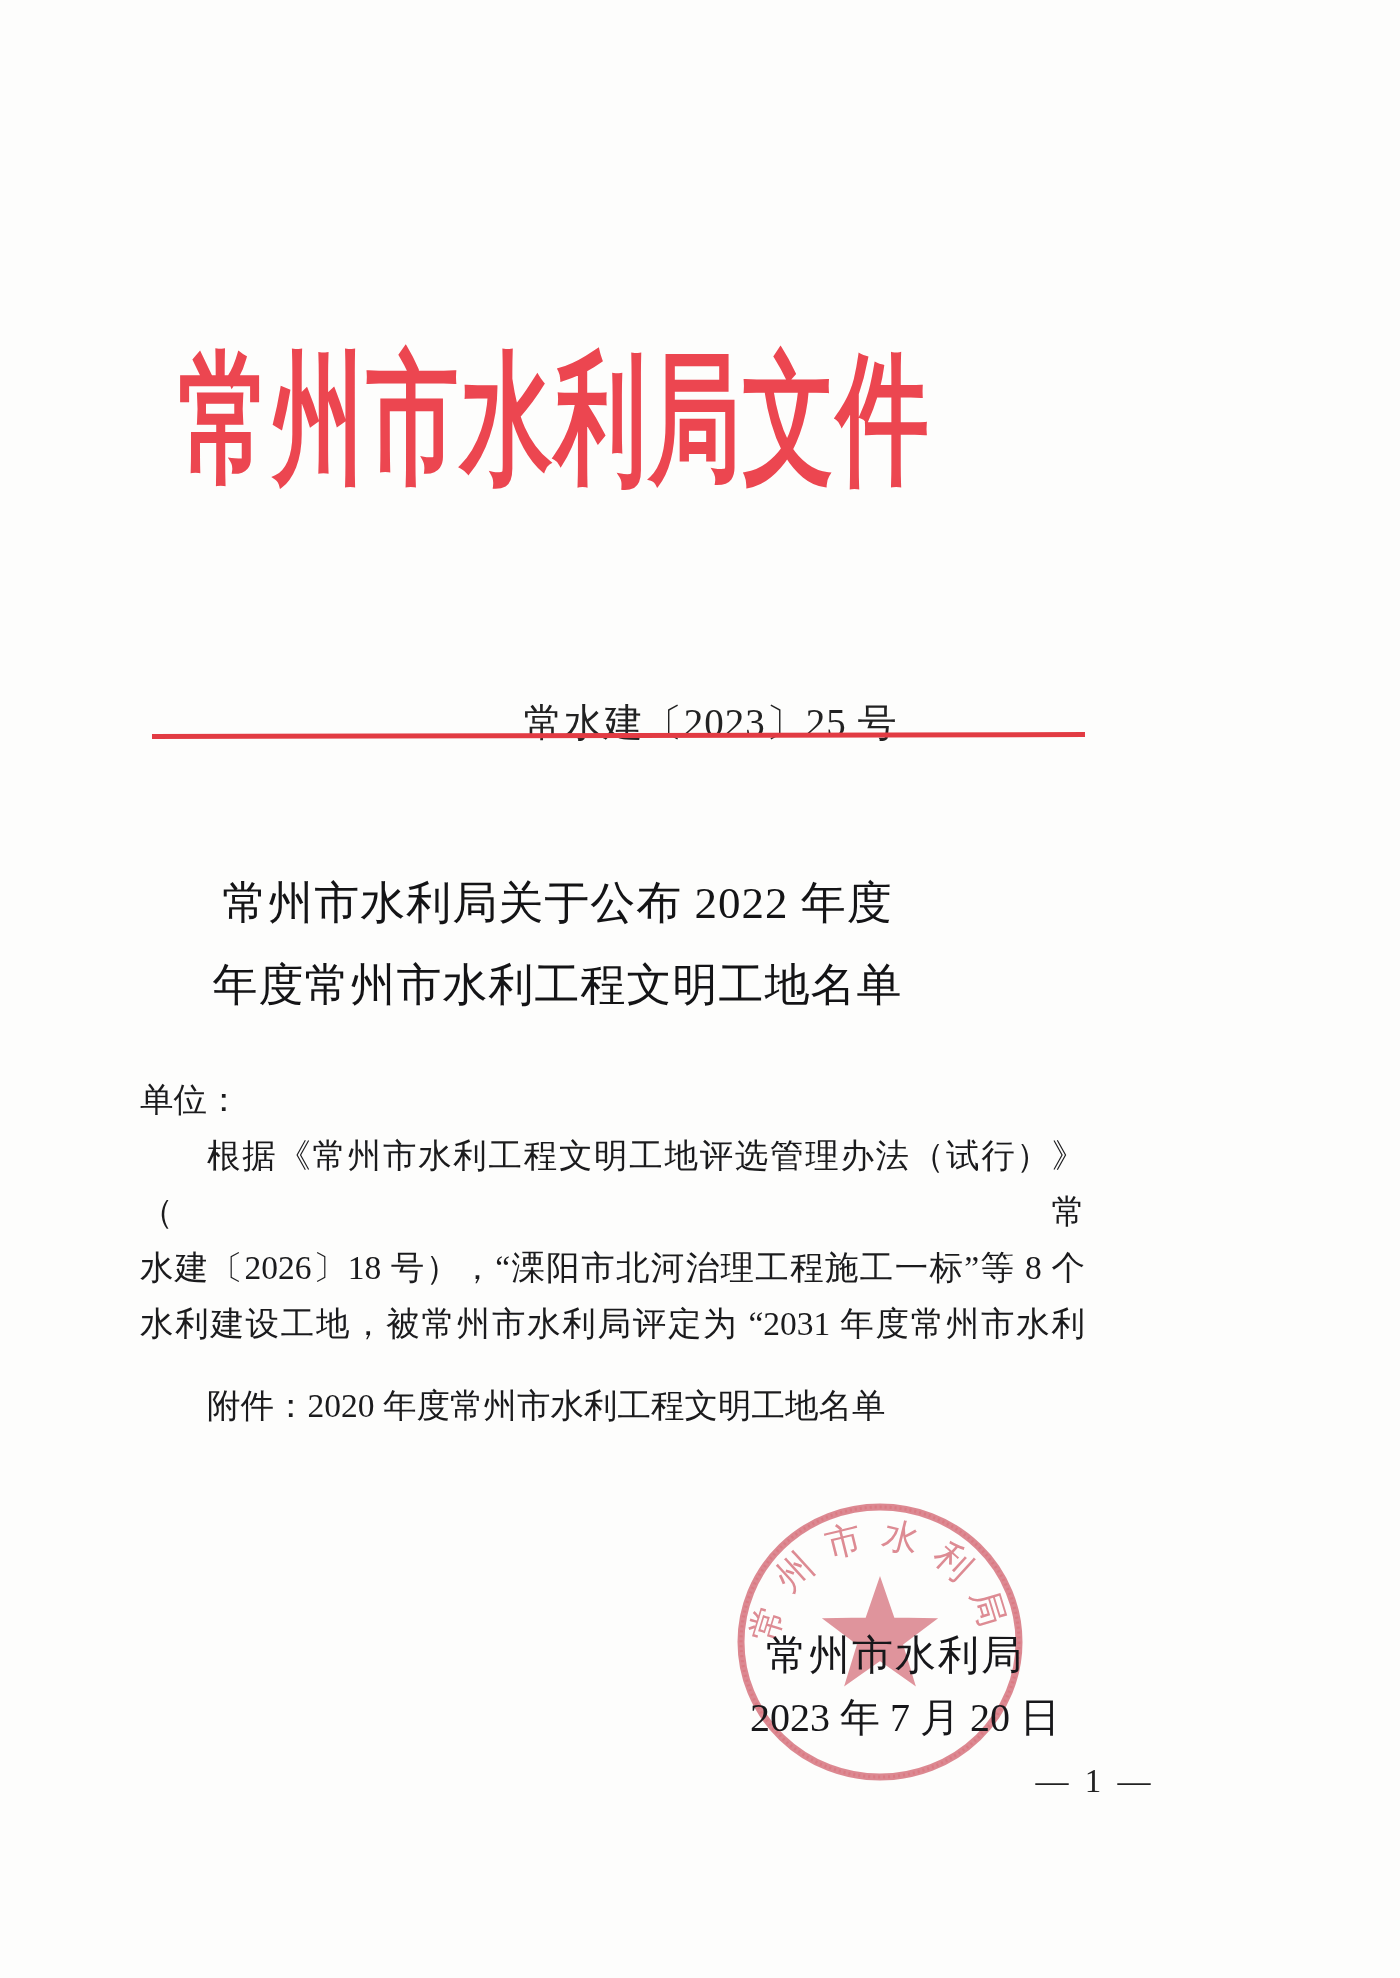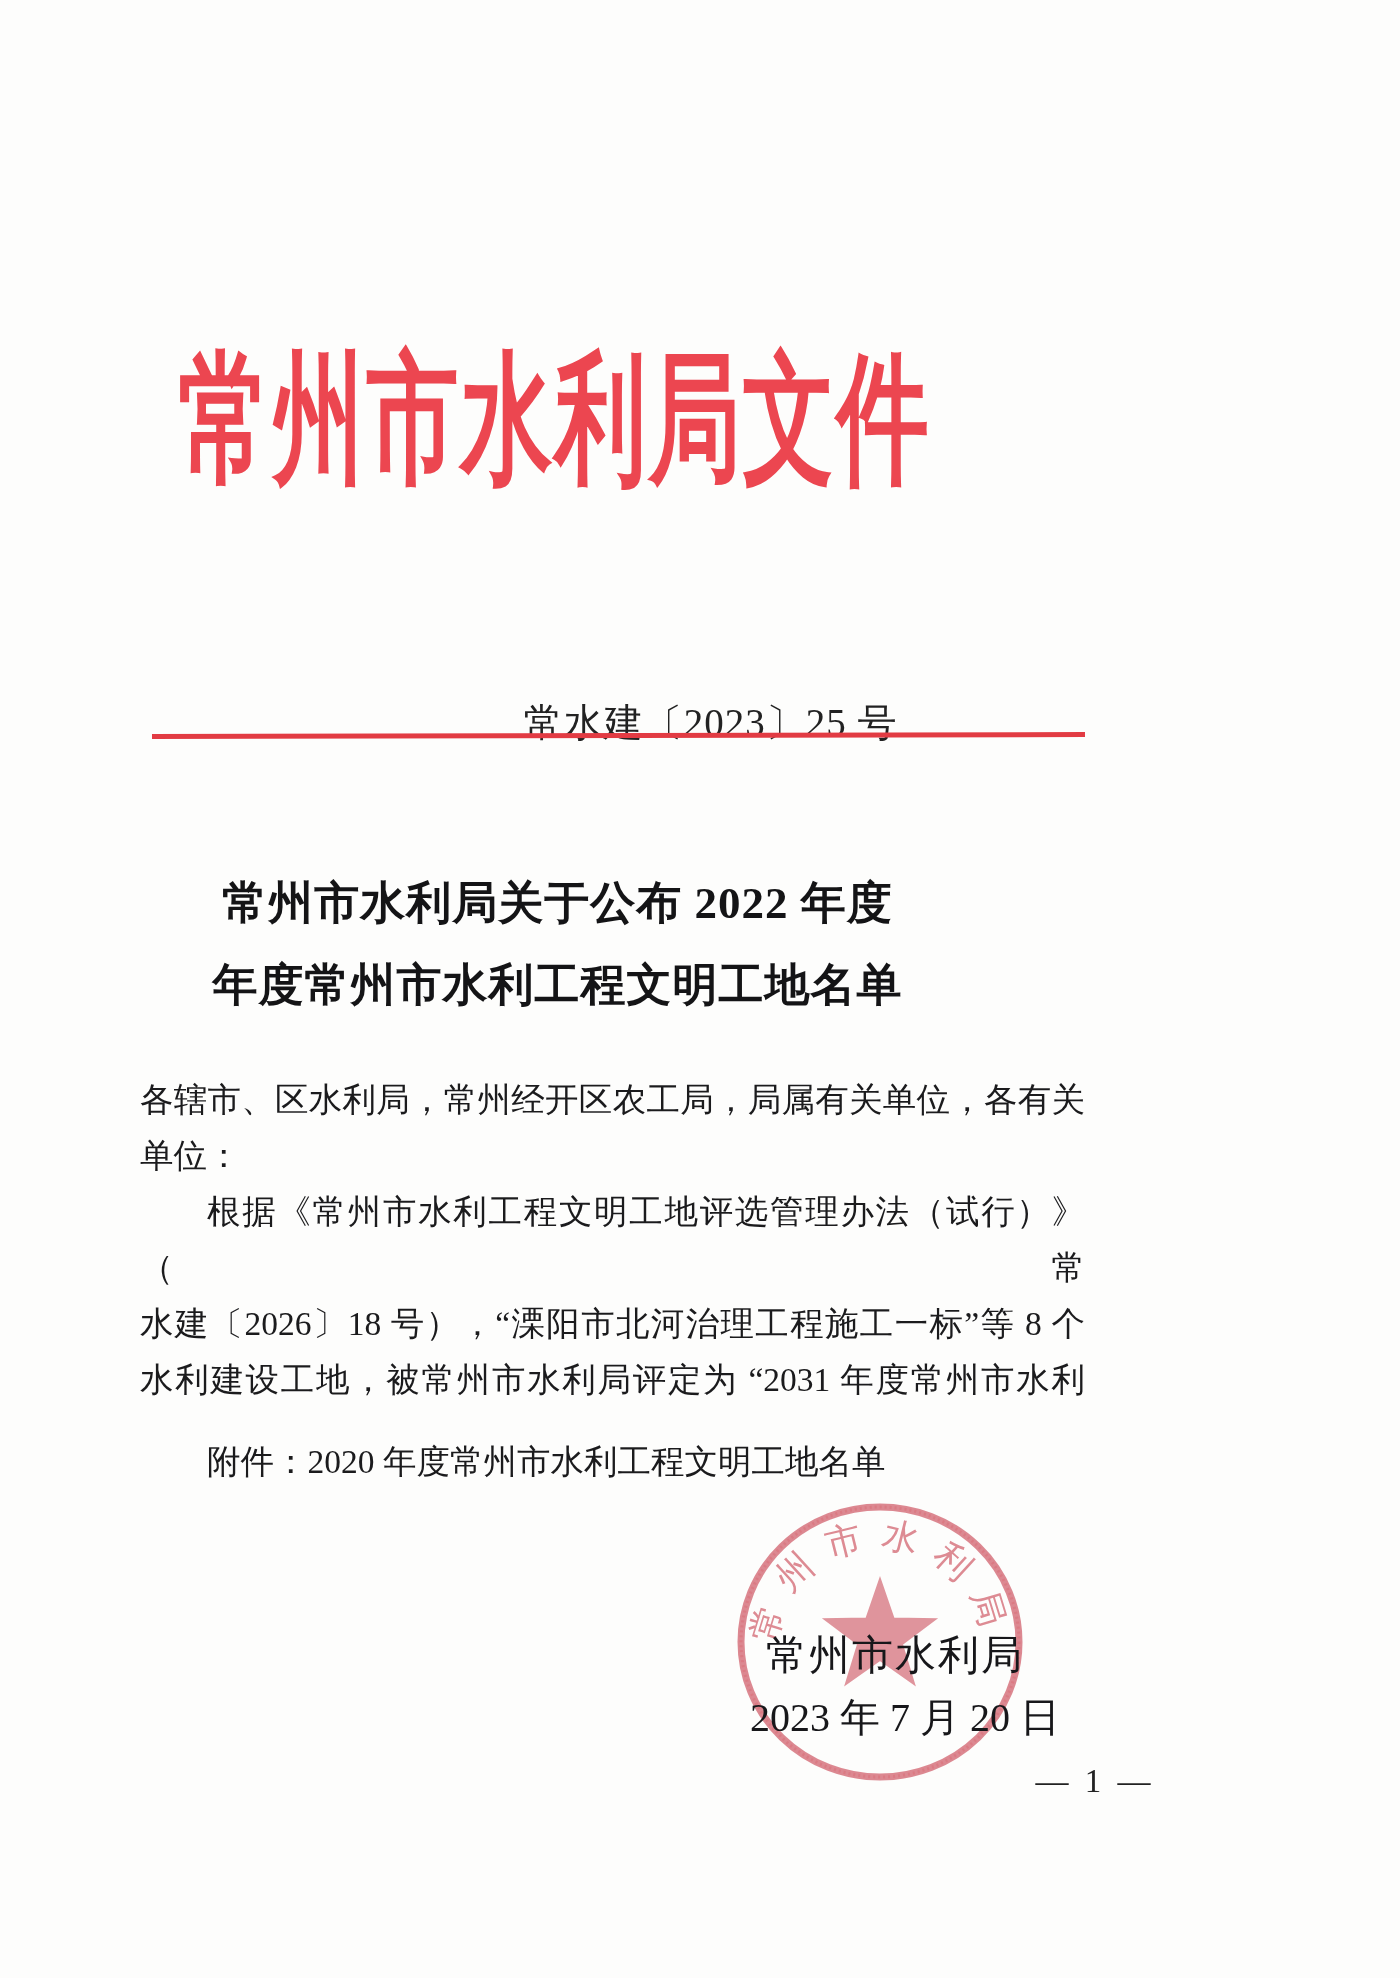--- a/index.html
+++ b/index.html
@@ -31,21 +31,21 @@
   }
   
   .red-rule{
     position:absolute;top:733px;left:152px;width:933px;height:5px;
     background:#e23b43;
     transform:rotate(-0.12deg);
   }
   
   .doc-title{
     position:absolute;top:862px;left:140px;width:945px;
-    text-align:center;font-weight:bold;font-size:45px;
+    text-align:center;font-weight:normal;font-size:45px;
     line-height:82px;color:#141416;
     transform:translateX(-55px);
     letter-spacing:1px;
   }
   
   .body-block{
     position:absolute;top:1072px;left:140px;width:945px;
     font-size:33.5px;line-height:56px;color:#1b1b1d;
   }
   .bline{width:100%;}
@@ -85,21 +85,20 @@
   <div class="doc-number">常水建〔2023〕25 号</div>
 
   <div class="red-rule"></div>
 
   <div class="doc-title">
     <div>常州市水利局关于公布 2022 年度</div>
     <div>年度常州市水利工程文明工地名单</div>
   </div>
 
   <div class="body-block">
-    <div class="bline stretch">各辖市、区水利局，常州经开区农工局，局属有关单位，各有关</div>
     <div class="bline">单位：</div>
     <div class="bline stretch indent">根据《常州市水利工程文明工地评选管理办法（试行）》（常</div>
     <div class="bline stretch">水建〔2026〕18 号），“溧阳市北河治理工程施工一标”等 8 个</div>
     <div class="bline stretch">水利建设工地，被常州市水利局评定为 “2031 年度常州市水利</div>
     <div class="bline attachment">附件：2020 年度常州市水利工程文明工地名单</div>
   </div>
 
   <div class="seal">
     <svg width="310" height="300" viewBox="0 0 310 300">
 

